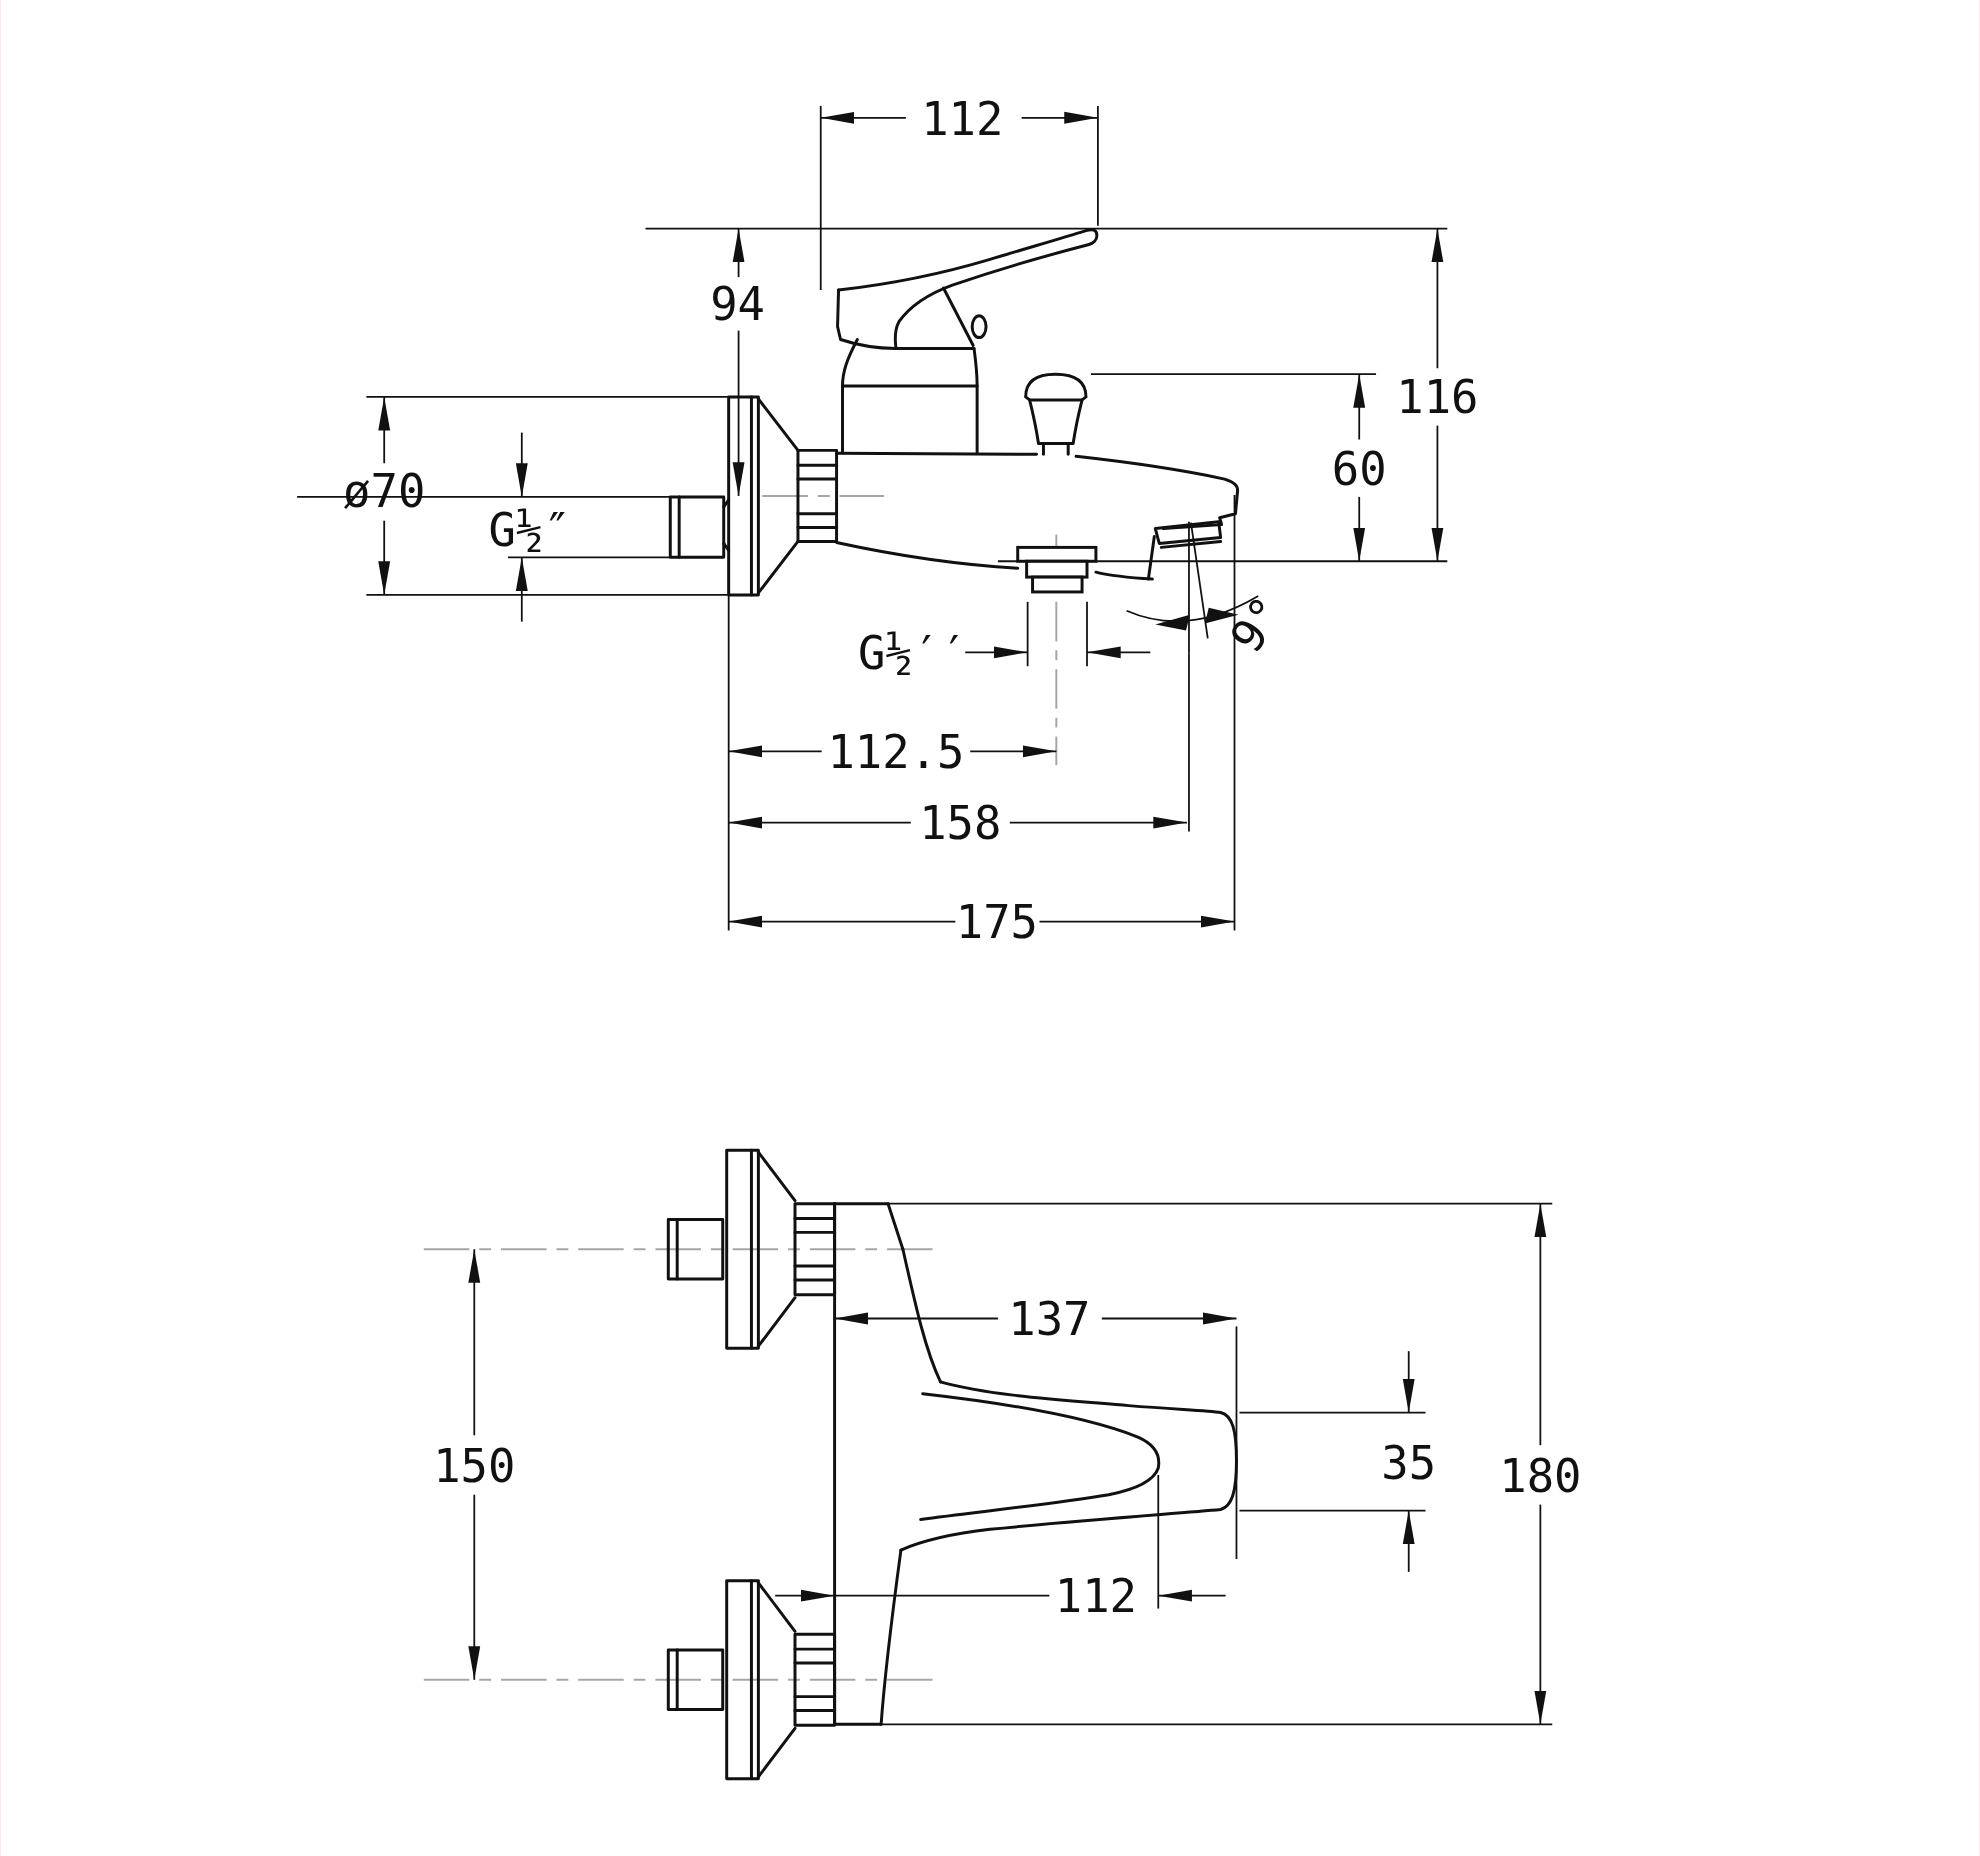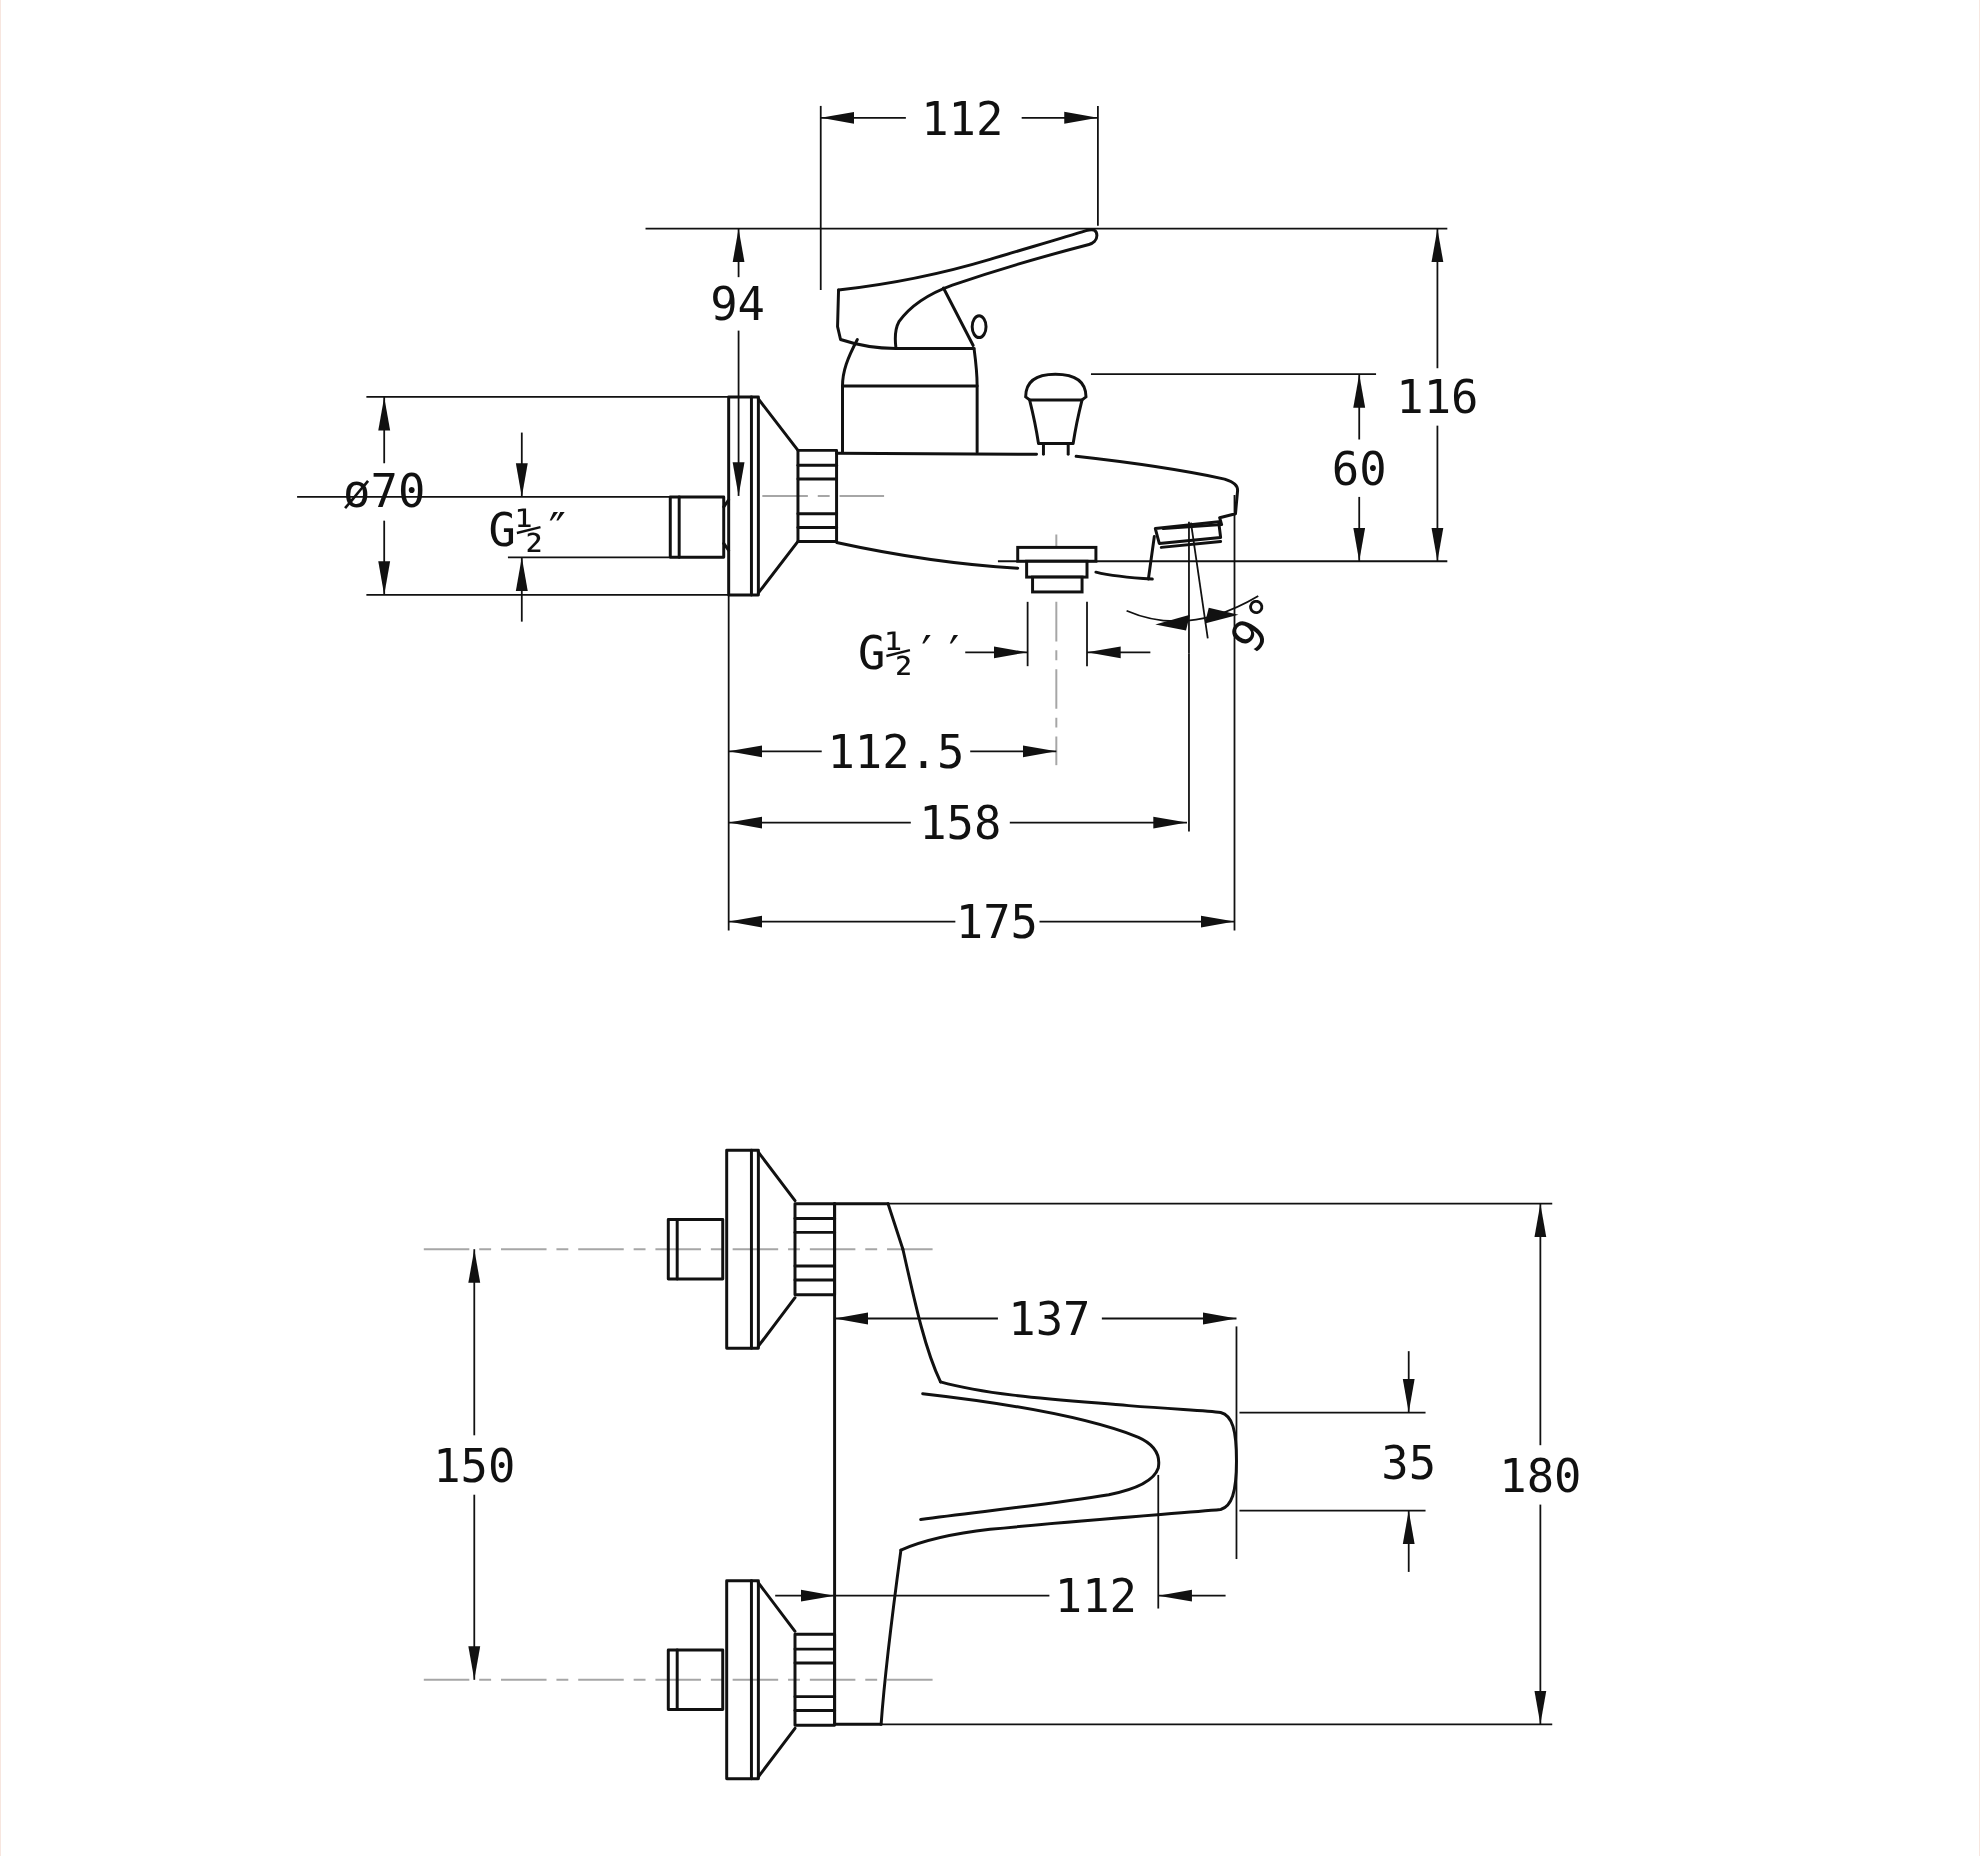--- a/index.html
+++ b/index.html
@@ -1,16 +1,16 @@
 <!DOCTYPE html>
 <html><head>
 <meta charset="utf-8">
 <style>
   html,body{margin:0;padding:0;background:#ffffff;}
-  .page{width:1980px;height:1856px;position:relative;background:#c2410c;}
+  .page{width:1980px;height:1856px;position:relative;background:#ec4899;}
   svg{display:block;}
   text{font-family:"DejaVu Sans Mono","Liberation Mono",monospace;fill:#111111;}
   .dimtxt{font-size:46px;}
   .outline{stroke:#111111;stroke-width:3;fill:none;stroke-linecap:round;stroke-linejoin:round;}
   .thin{stroke:#111111;stroke-width:1.8;fill:none;}
   .dim{stroke:#111111;stroke-width:1.8;fill:none;}
   .cl{stroke:#a6a6a6;stroke-width:2;fill:none;stroke-dasharray:46 10 12 10;}
   .clv{stroke:#a6a6a6;stroke-width:2;fill:none;stroke-dasharray:40 9 10 9;}
   .whitefill{fill:#ffffff;stroke:#111111;stroke-width:3;}
   .ah{fill:#111111;stroke:none;}

